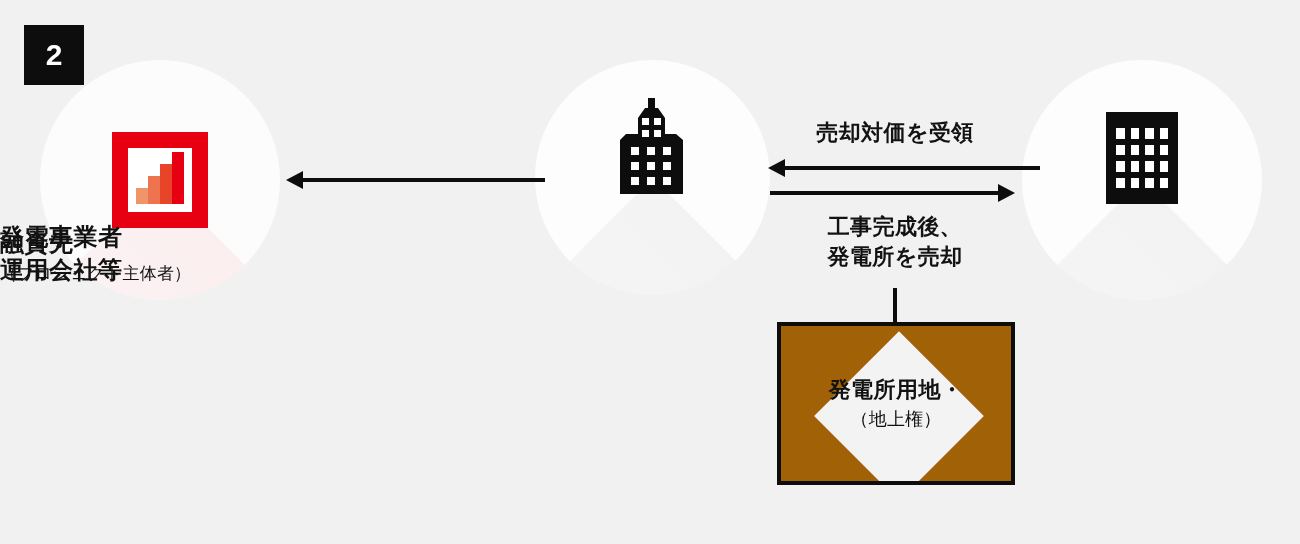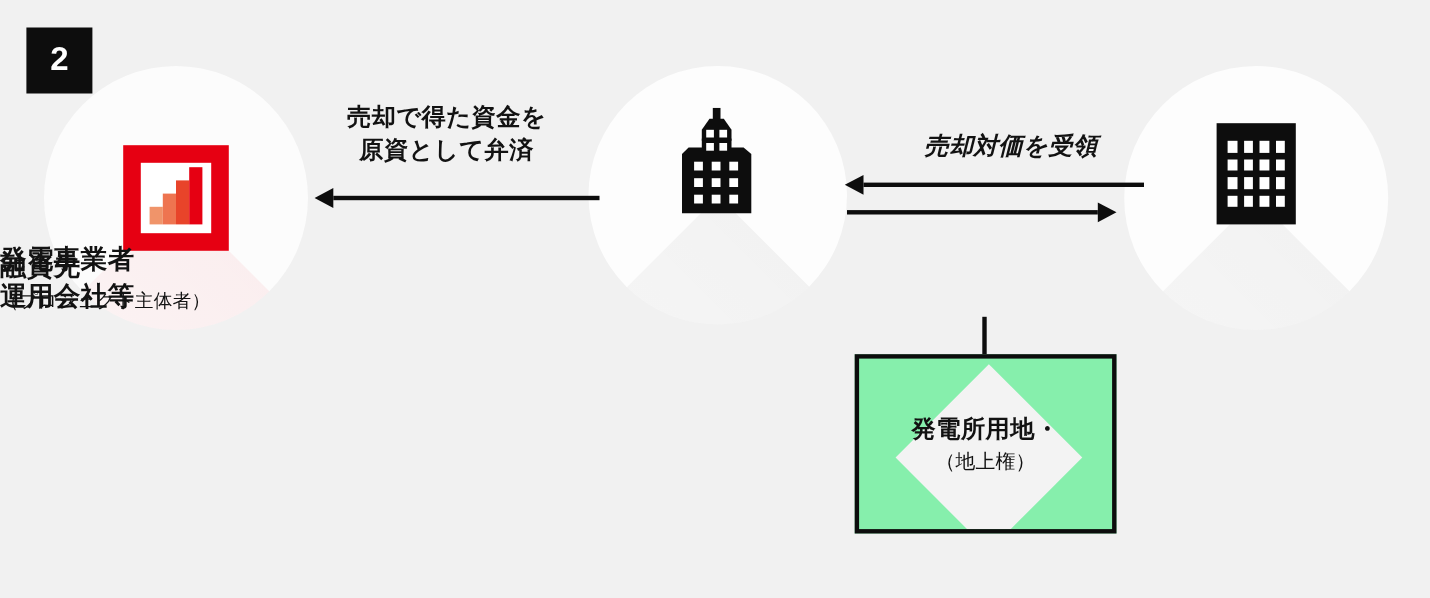--- a/index.html
+++ b/index.html
@@ -172,21 +172,21 @@
     line-height: 1.38;
     letter-spacing: 0.02em;
     white-space: nowrap;
   }
 
   
   .info-box {
     position: absolute;
     box-sizing: border-box;
     border: 4px solid #0d0d0d;
-    background: #86efac;
+    background: #a16207;
     display: flex;
     flex-direction: column;
     align-items: center;
     justify-content: center;
     overflow: hidden;
   }
   .info-watermark {
     position: absolute;
     width: 120px;
     height: 120px;
@@ -285,38 +285,38 @@
         <i></i>
           <i></i>
           <i></i>
           <i></i>
       </div>
     </div>
     <div class="node-label label-main" style="top:222px;">発電事業者</div>
     <div class="node-label label-main" style="top:255px;">運用会社等</div>
   </div>
 
-  <div class="caption" style="left:278px; top:92px; width:256px;">
-    <div>売却で得た資金を</div>
-    <div>原資として弁済</div>
-  </div>
   <div>
     <div class="arrow-line" style="left:303px; top:178px; width:242px;"></div>
     <div class="arrow-head left" style="left:286px; top:171px;"></div>
   </div>
 
-  <div class="caption" style="left:794px; top:118px; width:250px;font-style:italic;">売却対価を受領</div>
+  <div class="caption" style="left:770px; top:118px; width:250px;">売却対価を受領</div>
   <div>
     <div class="arrow-line" style="left:785px; top:166px; width:255px;"></div>
     <div class="arrow-head left" style="left:768px; top:159px;"></div>
   </div>
 
   <div>
     <div class="arrow-line" style="left:770px; top:191px; width:228px;"></div>
     <div class="arrow-head right" style="left:998px; top:184px;"></div>
+  </div>
+  <div class="caption" style="left:770px; top:212px; width:250px;">
+    <div>工事完成後、</div>
+    <div>発電所を売却</div>
   </div>
 
   <div class="connector-v" style="left:893px; top:288px; height:36px;"></div>
 
   <div class="info-box" style="left:777px; top:322px; width:238px; height:163px;">
     <div class="info-watermark"></div>
     <div class="info-line strong">発電所用地・</div>
     <div class="info-line light">（地上権）</div>
   </div>
 

